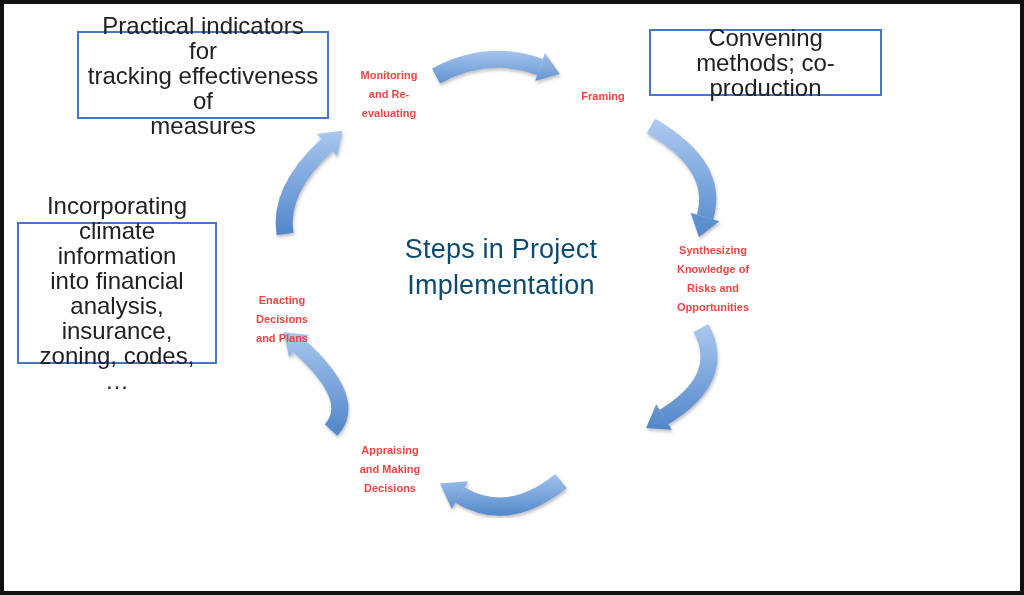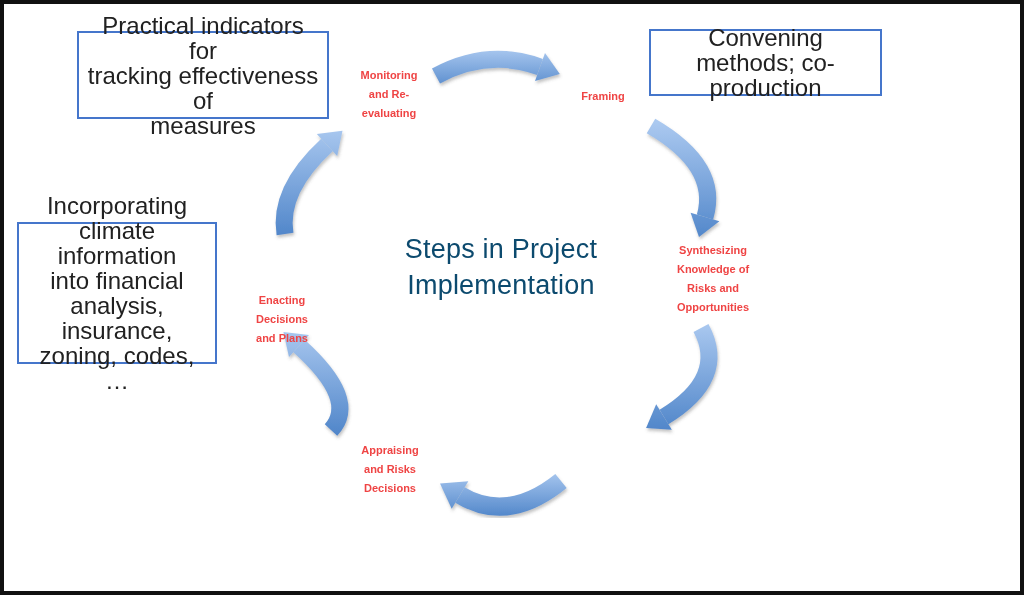--- a/index.html
+++ b/index.html
@@ -115,21 +115,21 @@
 
   <div class="step-label" style="left:330px; top:62px;  width:110px;">Monitoring
 and Re-
 evaluating</div>
   <div class="step-label" style="left:556px; top:83px;  width:86px;">Framing</div>
   <div class="step-label" style="left:645px; top:237px; width:128px;">Synthesizing
 Knowledge of
 Risks and
 Opportunities</div>
   <div class="step-label" style="left:334px; top:437px; width:104px;">Appraising
-and Risks
+and Making
 Decisions</div>
   <div class="step-label" style="left:226px; top:249px; width:104px;margin-top:38px;">Enacting
 Decisions
 and Plans</div>
 
   <div class="mbox" style="left:73px;  top:27px;  width:252px; height:88px;">Practical indicators for
 tracking effectiveness of
 measures</div>
   <div class="mbox" style="left:645px; top:25px;  width:233px; height:67px;">Convening methods; co-
 production</div>

